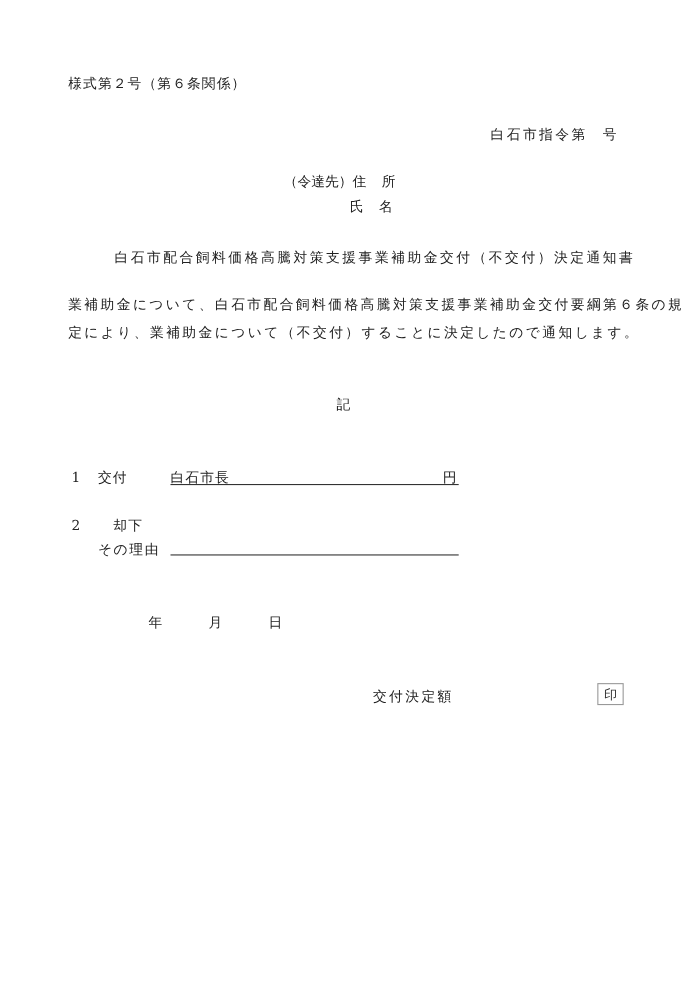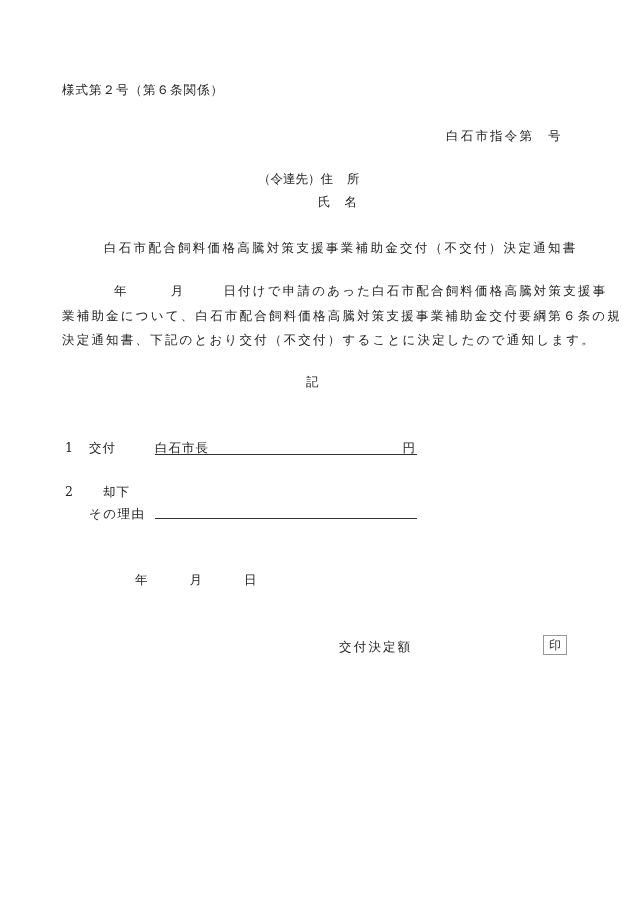--- a/index.html
+++ b/index.html
@@ -9,21 +9,21 @@
     }
     body {
       width: 630px;
       height: 903px;
       position: relative;
       overflow: hidden;
       font-family: "DejaVu Serif", "Liberation Serif", serif;
       color: #222222;
       font-size: 12.5px;
     }
-    .abs { position: absolute; white-space: nowrap; margin-top: 14px; }
+    .abs { position: absolute; white-space: nowrap; }
     .spaced { letter-spacing: 2.2px; }
     .form-id { left: 62px; top: 68px; letter-spacing: 1px; }
     .doc-number { left: 404px; top: 114px; padding-left: 42px; }
     .doc-number .num-suffix { position: absolute; left: 144px; top: 0; }
     .addr-label { left: 258px; top: 157px; }
     .addr-label .spacer { display: inline-block; width: 14px; }
     .name-label { left: 318px; top: 180px; }
     .name-label .spacer { display: inline-block; width: 14px; }
     .title { left: 104px; top: 226px; letter-spacing: 2.3px; text-align: right; }
     .body-para {
@@ -81,23 +81,22 @@
   <span>（令達先）</span><span>住</span><span class="spacer"></span><span>所</span>
 </div>
 
 <div class="abs name-label">
   <span>氏</span><span class="spacer"></span><span>名</span>
 </div>
 
 <div class="abs title">白石市配合飼料価格高騰対策支援事業補助金交付（不交付）決定通知書</div>
 
 <div class="abs body-para">
-  <span class="line"><span class="date-gap-1"></span><span>年</span><span class="date-gap-2"></span><span>月</span><span class="date-gap-3"></span><span>日付けで申請のあった白石市配合飼料価格高騰対策支援事</span></span>
   <span class="line">業補助金について、白石市配合飼料価格高騰対策支援事業補助金交付要綱第６条の規</span>
-  <span class="line">決定通知書、下記のとおり交付（不交付）することに決定したので通知します。</span>
+  <span class="line">定により、業補助金について（不交付）することに決定したので通知します。</span>
 </div>
 
 <div class="abs ki">記</div>
 
 <div class="abs item1-num">1</div>
 <div class="abs item1-label">交付</div>
 <div class="abs item1-line">
   <span class="amount-label">白石市長</span>
   <span class="yen">円</span>
 </div>

